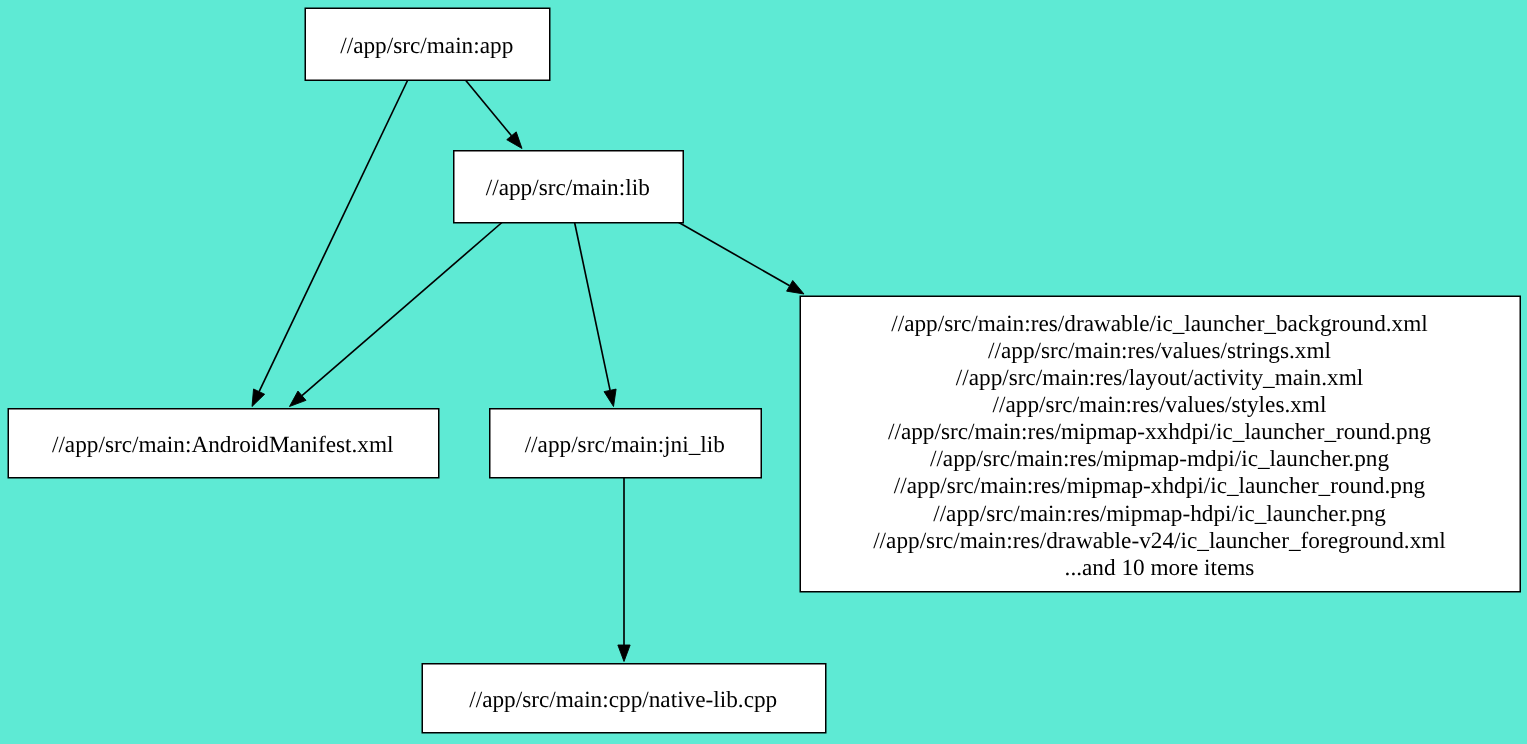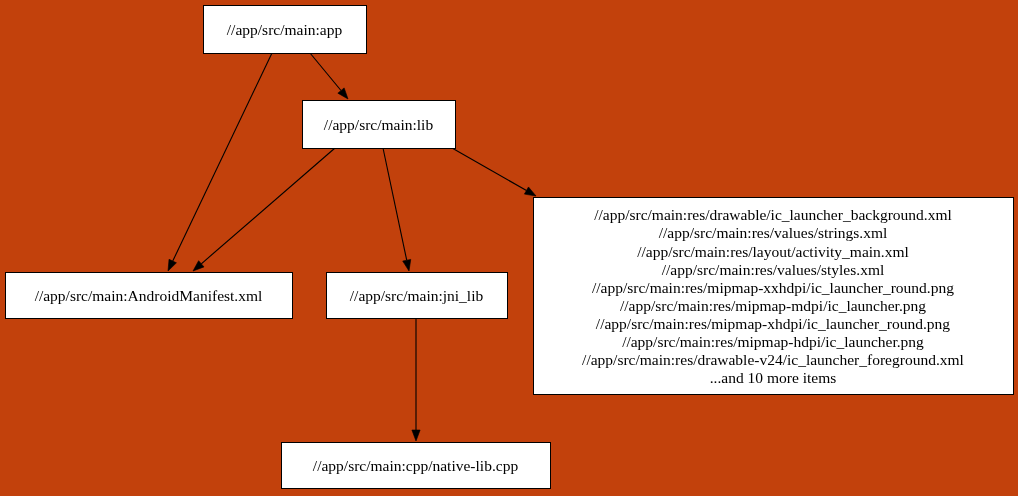--- a/index.html
+++ b/index.html
@@ -4,21 +4,21 @@
 <style>
   html, body {
     margin: 0;
     padding: 0;
     background: #ffffff;
   }
   #graph {
     position: relative;
     width: 1018px;
     height: 496px;
-    background: #c2410c;
+    background: #5eead4;
     overflow: hidden;
     font-family: "Liberation Serif", "DejaVu Serif", serif;
   }
   #graph svg {
     position: absolute;
     top: 0;
     left: 0;
     width: 1018px;
     height: 496px;
   }

